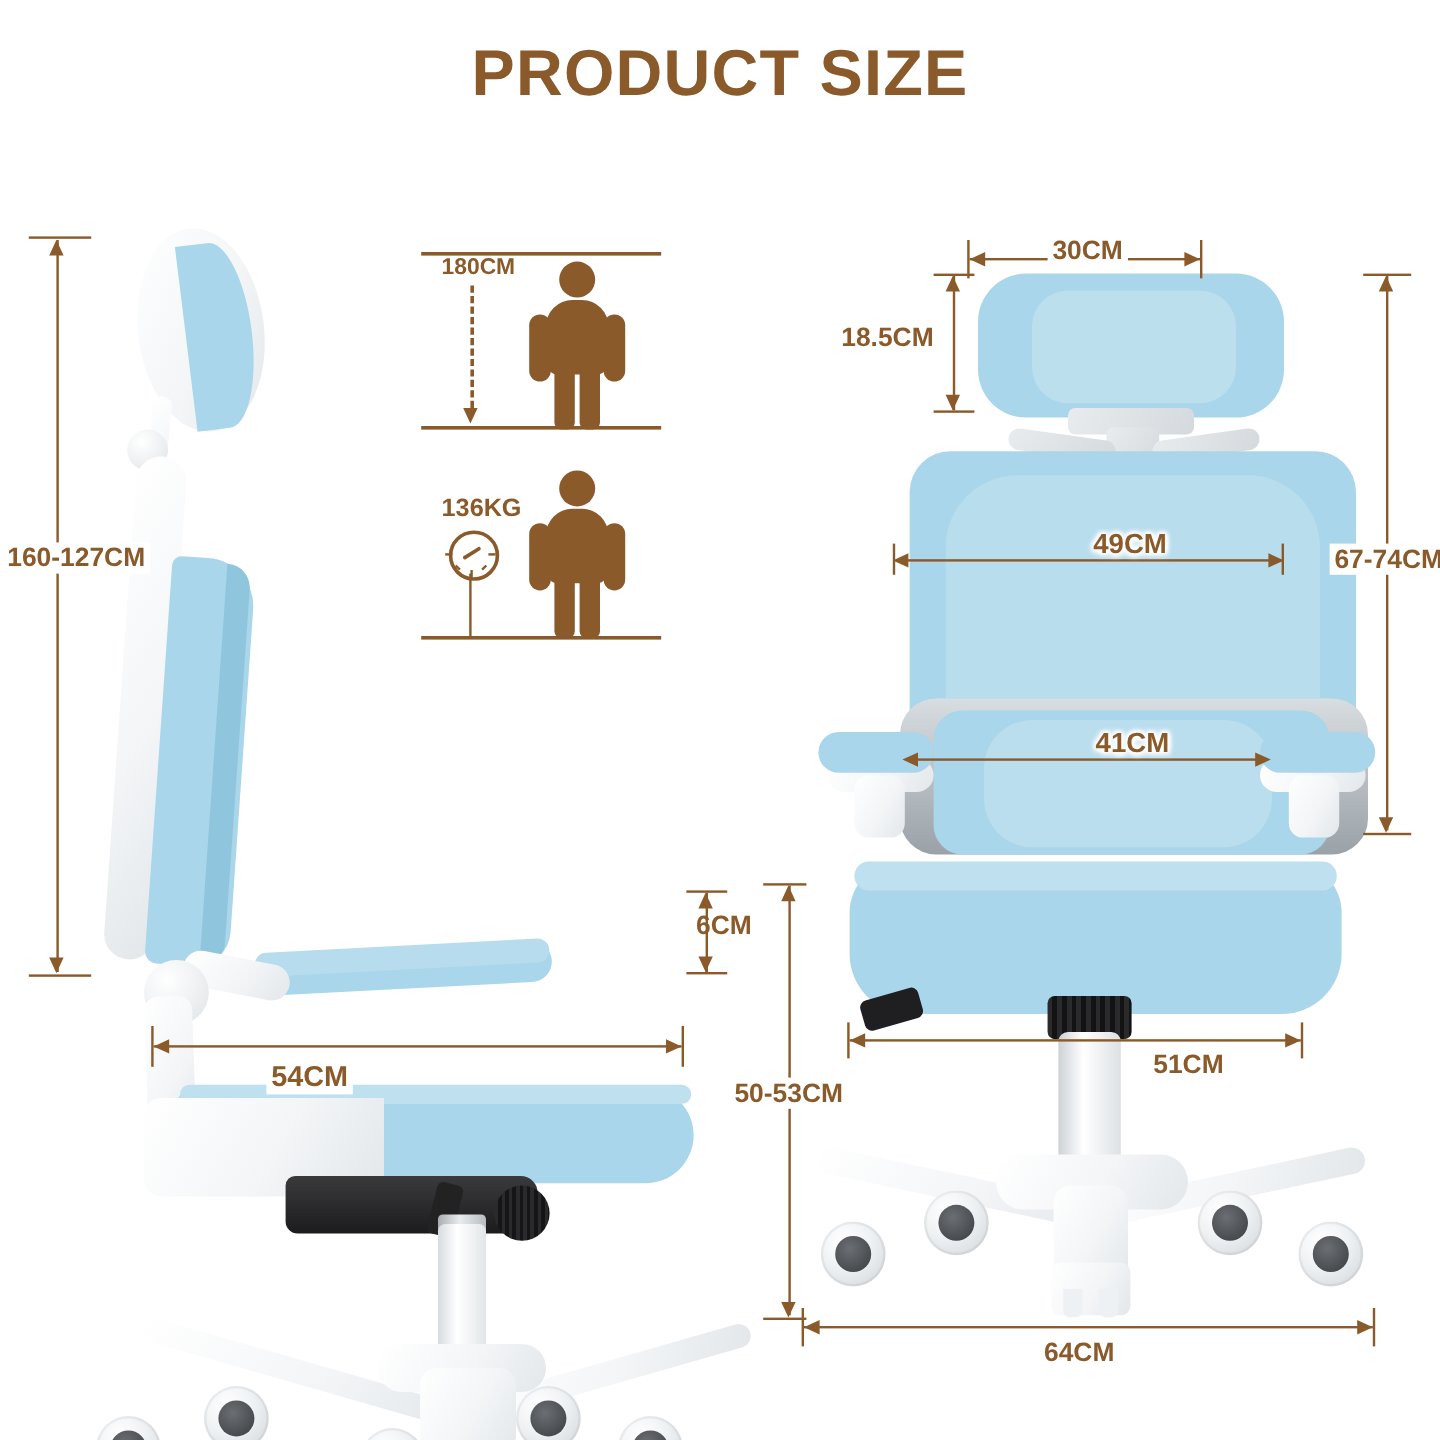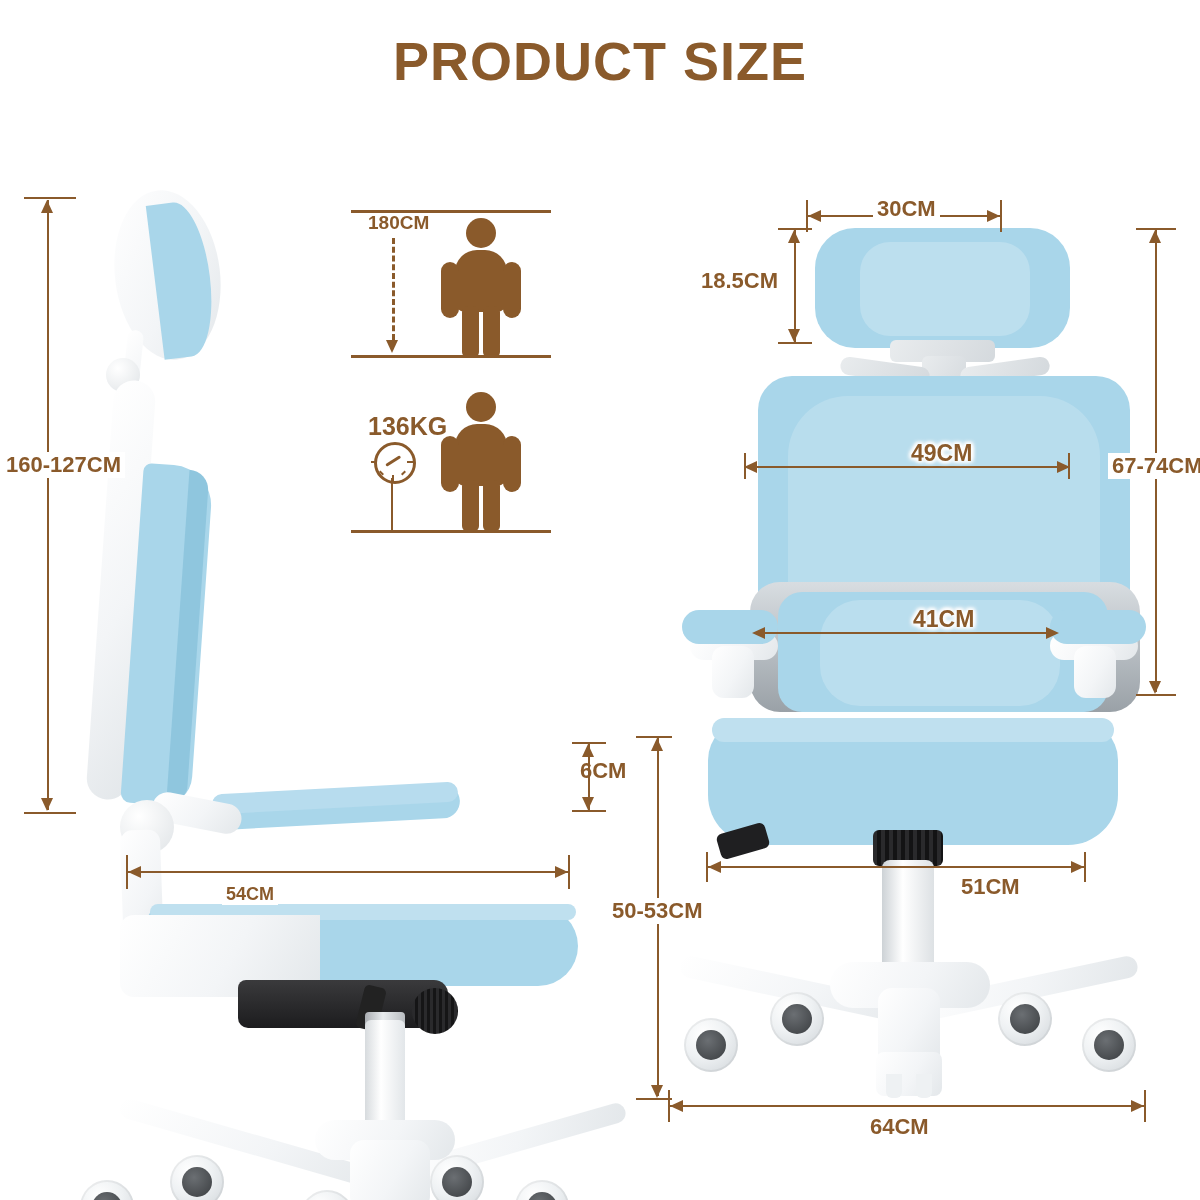--- a/index.html
+++ b/index.html
@@ -263,21 +263,21 @@
   <div class="person" style="left:95px;top:28px;width:80px;height:140px;">
     <div class="p-head" style="left:25px;top:0px;width:30px;height:30px;"></div>
     <div class="p-body" style="left:14px;top:32px;width:52px;height:62px;border-radius:22px 22px 10px 10px;"></div>
     <div class="p-body" style="left:0px;top:44px;width:18px;height:56px;border-radius:9px;"></div>
     <div class="p-body" style="left:62px;top:44px;width:18px;height:56px;border-radius:9px;"></div>
     <div class="p-body" style="left:21px;top:88px;width:17px;height:52px;border-radius:6px;"></div>
     <div class="p-body" style="left:42px;top:88px;width:17px;height:52px;border-radius:6px;"></div>
   </div>
 
   <div class="icon-rule" style="left:5px;top:340px;width:200px;"></div>
-  <div class="dim-label" style="left:22px;top:222px;font-size:25px;">136KG</div>
+  <div class="dim-label" style="left:22px;top:222px;font-size:21px;">136KG</div>
   <div class="gauge" style="left:28px;top:252px;width:36px;height:36px;">
     <div class="gauge-needle" style="left:9px;top:19px;width:17px;height:3px;transform:rotate(-32deg);transform-origin:left center;border-radius:2px;"></div>
     <div class="gauge-tick" style="left:-6px;top:16px;width:6px;height:2px;"></div>
     <div class="gauge-tick" style="left:30px;top:16px;width:6px;height:2px;"></div>
     <div class="gauge-tick" style="left:15px;top:30px;width:2px;height:6px;"></div>
     <div class="gauge-tick" style="left:2px;top:27px;width:5px;height:2px;transform:rotate(45deg);"></div>
     <div class="gauge-tick" style="left:24px;top:27px;width:5px;height:2px;transform:rotate(-45deg);"></div>
   </div>
   <div class="vline" style="left:45px;top:288px;height:52px;"></div>
   <div class="person" style="left:95px;top:202px;width:80px;height:140px;">
@@ -302,21 +302,21 @@
 <div class="vline" style="left:588px;top:744px;height:66px;"></div>
 <div class="arrow arr-up" style="left:582px;top:744px;"></div>
 <div class="arrow arr-down" style="left:582px;top:797px;"></div>
 <div class="dim-label" style="left:580px;top:758px;font-size:22px;">6CM</div>
 
 <div class="tick-v" style="left:126px;top:855px;height:34px;"></div>
 <div class="tick-v" style="left:568px;top:855px;height:34px;"></div>
 <div class="hline" style="left:128px;top:871px;width:440px;"></div>
 <div class="arrow arr-left" style="left:128px;top:866px;"></div>
 <div class="arrow arr-right" style="left:555px;top:866px;"></div>
-<div class="dim-label labelbg" style="left:222px;top:884px;font-size:18px;">54CM</div>
+<div class="dim-label labelbg" style="left:222px;top:884px;font-size:24px;">54CM</div>
 
 <div class="tick-v" style="left:806px;top:200px;height:32px;"></div>
 <div class="tick-v" style="left:1000px;top:200px;height:32px;"></div>
 <div class="hline" style="left:808px;top:215px;width:192px;"></div>
 <div class="arrow arr-left" style="left:808px;top:210px;"></div>
 <div class="arrow arr-right" style="left:987px;top:210px;"></div>
 <div class="dim-label labelbg" style="left:873px;top:180px;font-size:22px;margin-top:16px;">30CM</div>
 
 <div class="tick-h" style="left:778px;top:228px;width:34px;"></div>
 <div class="tick-h" style="left:778px;top:342px;width:34px;"></div>

